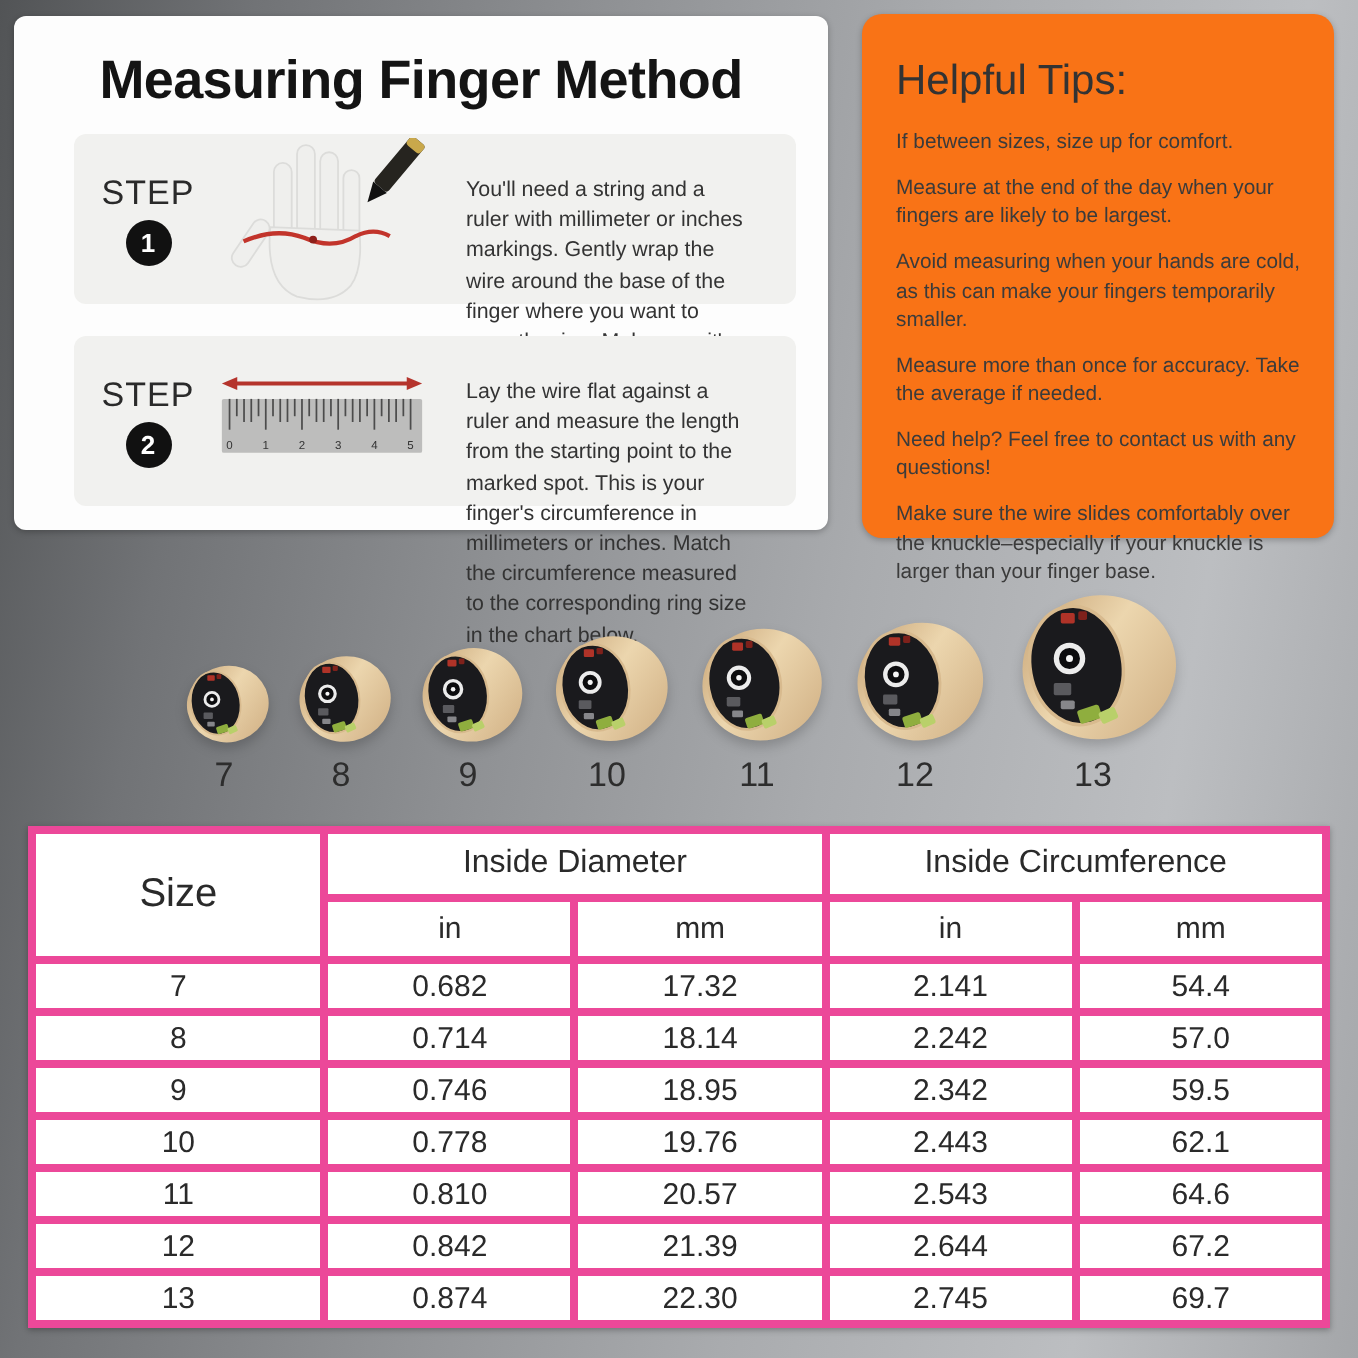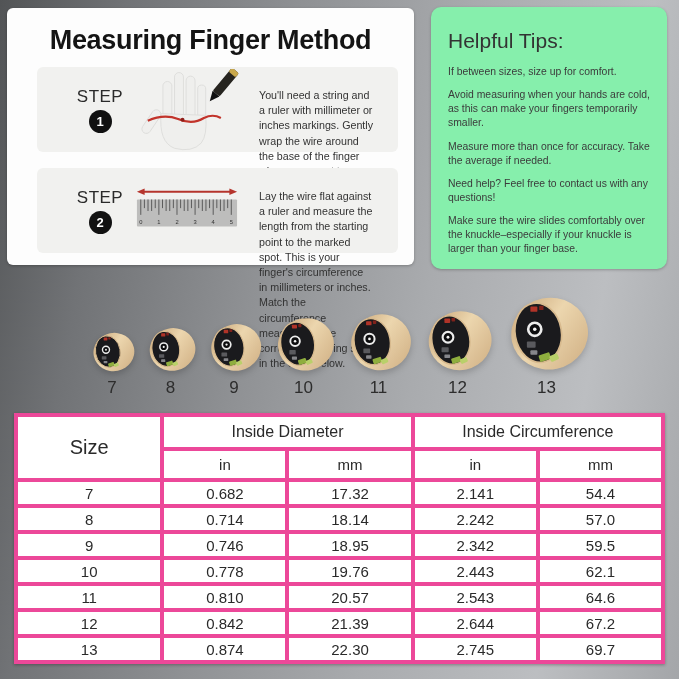--- a/index.html
+++ b/index.html
@@ -20,38 +20,38 @@
     font-size:27px;font-weight:700;color:#141414;letter-spacing:-.3px;
   }
   .step{
     position:absolute;left:30px;width:361px;height:85px;
     background:#f1f1ef;border-radius:6px;display:flex;align-items:stretch;
   }
   .step-1{top:59px;}
   .step-2{top:160px;}
   .step-label{
     width:62px;display:flex;flex-direction:column;align-items:center;
-    justify-content:center;flex:none;padding-left:6px;margin-left:26px;
+    justify-content:center;flex:none;padding-left:6px;
   }
   .step-word{font-size:17px;color:#2a2a2a;letter-spacing:.5px;}
   .step-num{
     width:23px;height:23px;border-radius:50%;background:#111;color:#fff;
     display:flex;align-items:center;justify-content:center;
     font-size:13px;font-weight:700;margin-top:3px;
   }
   .step-art{width:112px;flex:none;position:relative;display:flex;align-items:center;justify-content:center;}
   .step-text{
     flex:1;margin:14px;padding:7px 10px 22px 2px;
     font-size:10.7px;line-height:1.42;color:#333;
   }
 
   
   .tips-card{
     position:absolute;left:431px;top:7px;width:236px;height:262px;box-sizing:border-box;
-    background:#86efac;border-radius:10px;box-shadow:0 1px 3px rgba(0,0,0,.25);
+    background:#f97316;border-radius:10px;box-shadow:0 1px 3px rgba(0,0,0,.25);
     padding:22px 15px 0 17px;
   }
   .tips-title{margin:0 0 12px;font-size:21px;font-weight:400;color:#333;}
   .tip{margin:0 0 9px;font-size:10.4px;line-height:1.36;color:#3b3b3b;}
 
   
   .rings-row{
     position:absolute;left:0;top:278px;width:679px;height:120px;box-sizing:border-box;
     display:flex;align-items:flex-end;justify-content:center;gap:9px;padding:0 40px;
   }
@@ -158,20 +158,21 @@
         </svg>
       </div>
       <p class="step-text">Lay the wire flat against a ruler and measure the length from the starting point to the marked spot. This is your finger's circumference in millimeters or inches. Match the circumference measured to the corresponding ring size in the chart below.</p>
     </div>
   </section>
 
   <aside class="tips-card">
     <h2 class="tips-title">Helpful Tips:</h2>
     <div id="tips-list">
         <p class="tip">If between sizes, size up for comfort.</p>
+        <p class="tip">Measure at the end of the day when your fingers are likely to be largest.</p>
         <p class="tip">Avoid measuring when your hands are cold, as this can make your fingers temporarily smaller.</p>
         <p class="tip">Measure more than once for accuracy. Take the average if needed.</p>
         <p class="tip">Need help? Feel free to contact us with any questions!</p>
         <p class="tip">Make sure the wire slides comfortably over the knuckle–especially if your knuckle is larger than your finger base.</p>
       </div>
   </aside>
 
   <div class="rings-row" id="rings-row">
       <figure class="ring-fig">
         <svg width="47" height="41" viewBox="0 0 100 88">

